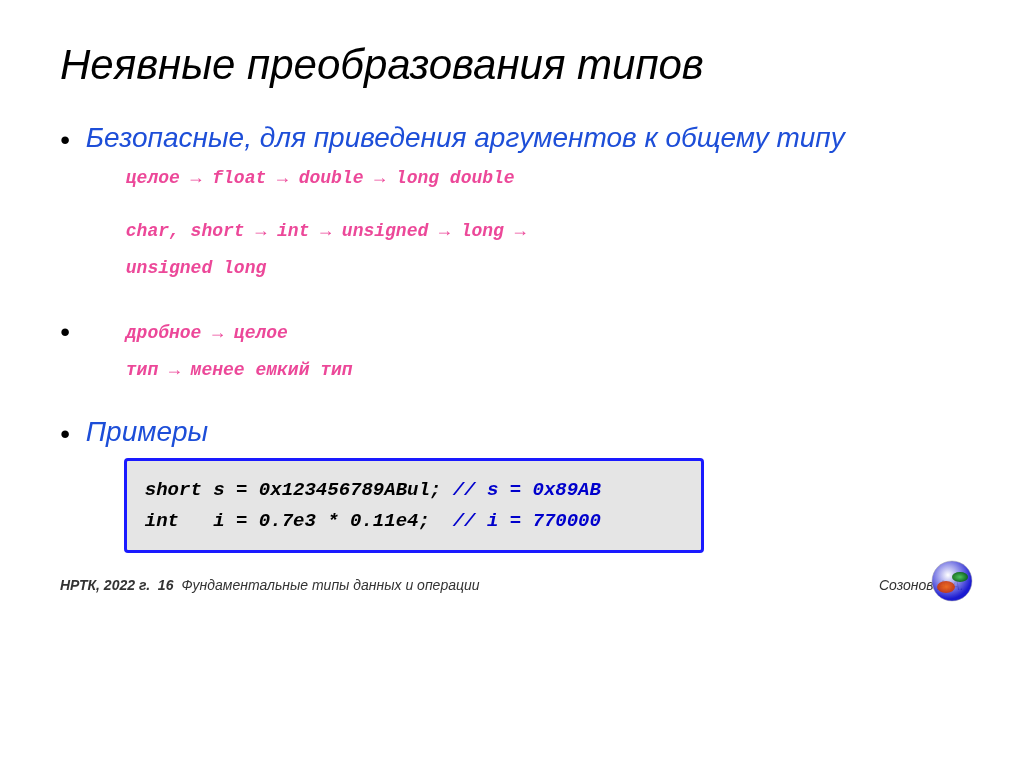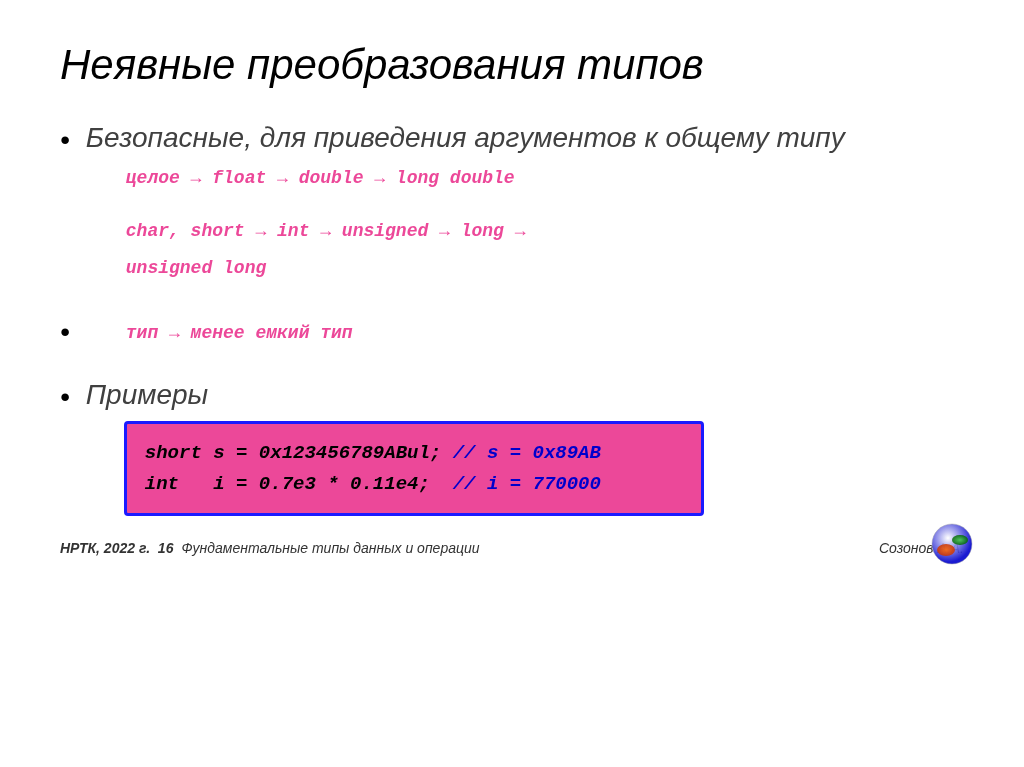--- a/index.html
+++ b/index.html
@@ -52,21 +52,21 @@
     .bullet-dot {
       font-size: 28px;
       margin-right: 16px;
       margin-top: 2px;
       color: #000;
       line-height: 1.3;
     }
 
     .bullet-text {
       font-size: 28px;
-      color: #404040;
+      color: #1d4ed8;
       line-height: 1.3;
       flex: 1;
     }
 
     .sub-content {
       margin-left: 40px;
       margin-top: 8px;
       margin-bottom: 10px;
       display: flex;
       flex-direction: column;
@@ -80,21 +80,21 @@
       color: #ec4899;
       line-height: 1.5;
     }
 
     .example-box {
       border: 3px solid #1a1aff;
       border-radius: 4px;
       padding: 14px 18px;
       margin-left: 38px;
       margin-top: 8px;
-      background: #ec4899;
+      background: #e5e5e5;
       display: inline-block;
       min-width: 580px;
     }
 
     .example-line {
       font-family: 'Courier New', Courier, monospace;
       font-size: 19px;
       font-weight: bold;
       color: #000000;
       line-height: 1.6;
@@ -160,20 +160,23 @@
             <span>unsigned long</span>
           </div>
         </div>
       </div>
     </div>
 
     <div class="bullet-item" style="margin-top:4px;">
       <span class="bullet-dot">•</span>
       <div>
         <div class="sub-content">
+          <div class="code-line">
+            <span>дробное → целое</span>
+          </div>
           <div class="code-line">
             <span>тип → менее емкий тип</span>
           </div>
         </div>
       </div>
     </div>
 
     <div class="bullet-item" style="margin-top:4px;">
       <span class="bullet-dot">•</span>
       <div style="flex:1;">

